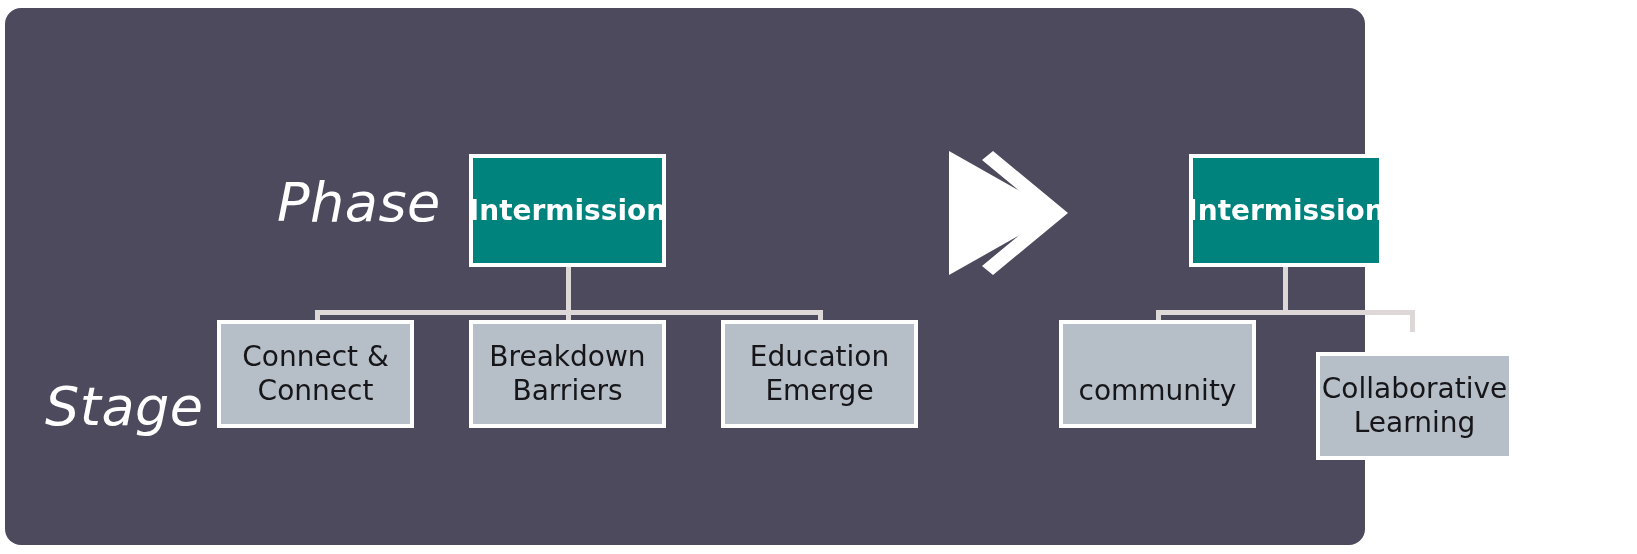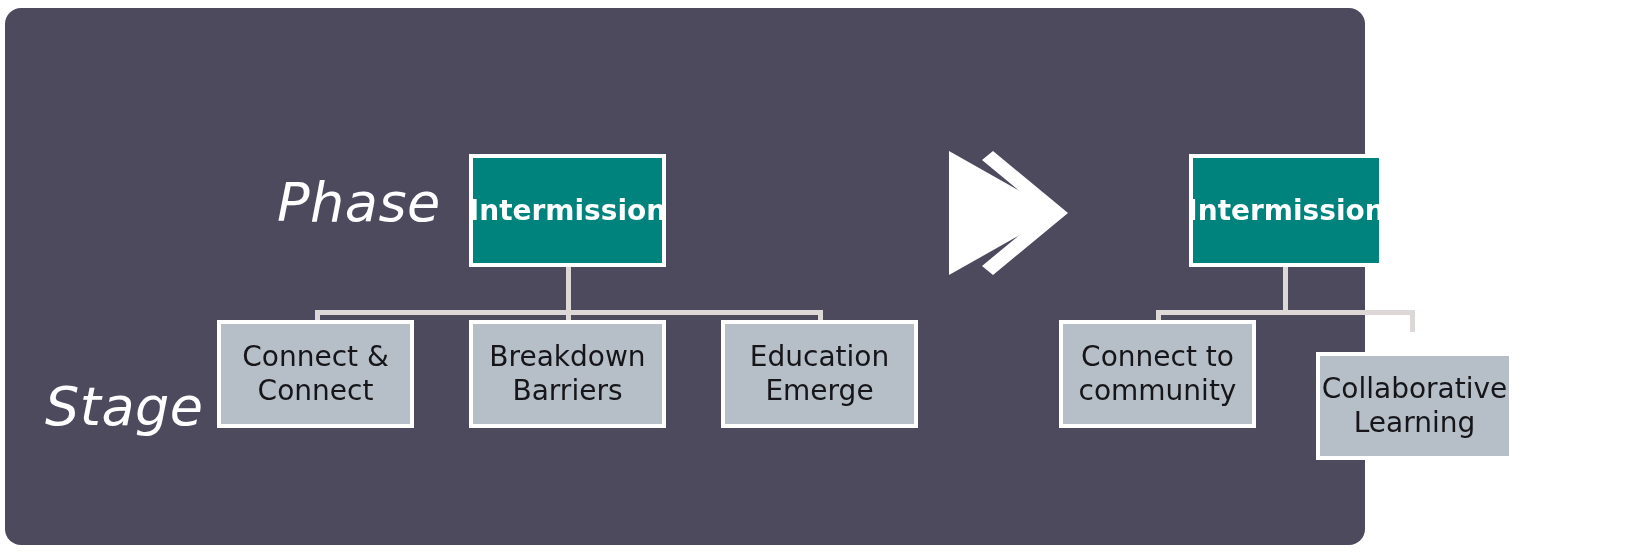--- a/index.html
+++ b/index.html
@@ -149,21 +149,21 @@
 
     <div class="node node-stage" style="left:716px; top:312px; width:197px; height:108px;">
       <span>
         <span>Education</span><br>
         <span>Emerge</span>
       </span>
     </div>
 
     <div class="node node-stage" style="left:1054px; top:312px; width:197px; height:108px;">
       <span>
-        <span>Connect to</span><br>
+        <br>
         <span>community</span>
       </span>
     </div>
 
     <div class="node node-stage" style="left:1311px; top:312px; width:197px; height:108px;margin-top:32px;">
       <span>
         <span>Collaborative</span><br>
         <span>Learning</span>
       </span>
     </div>

